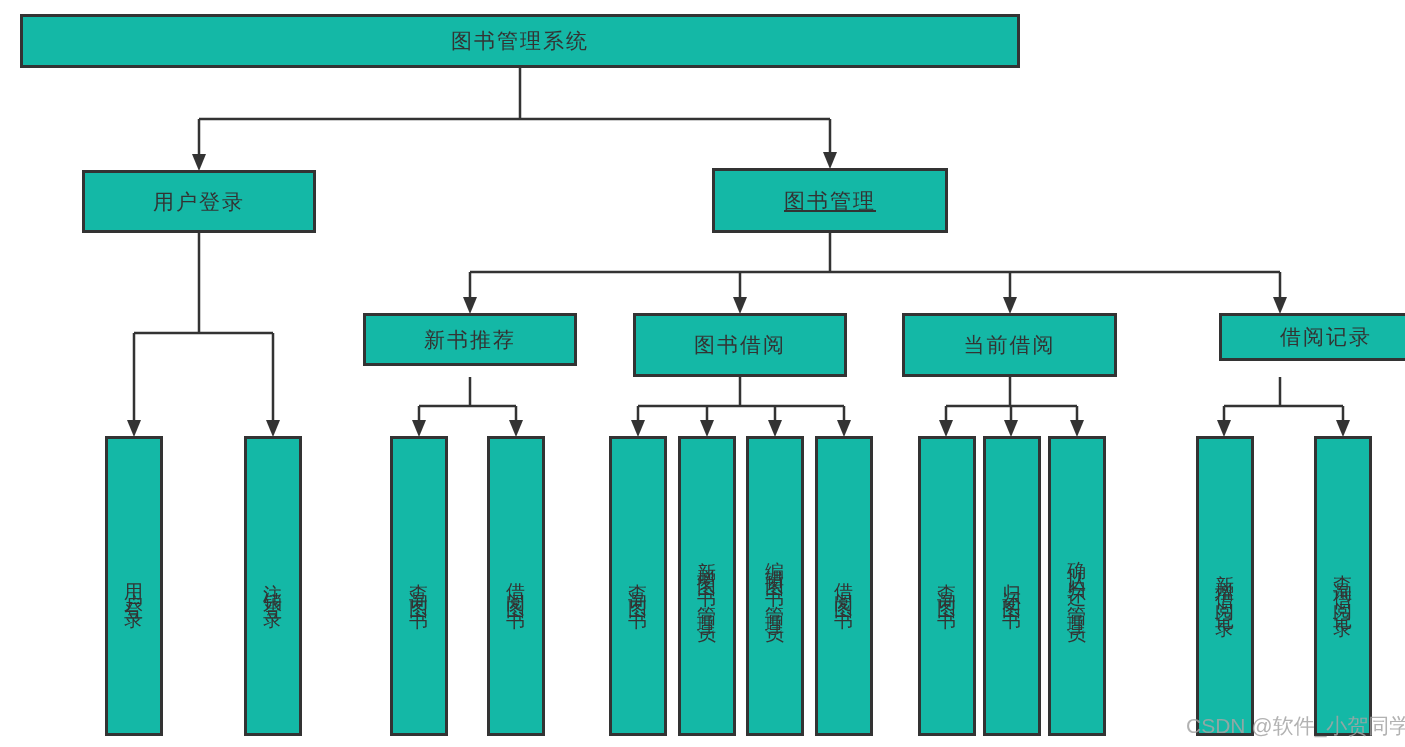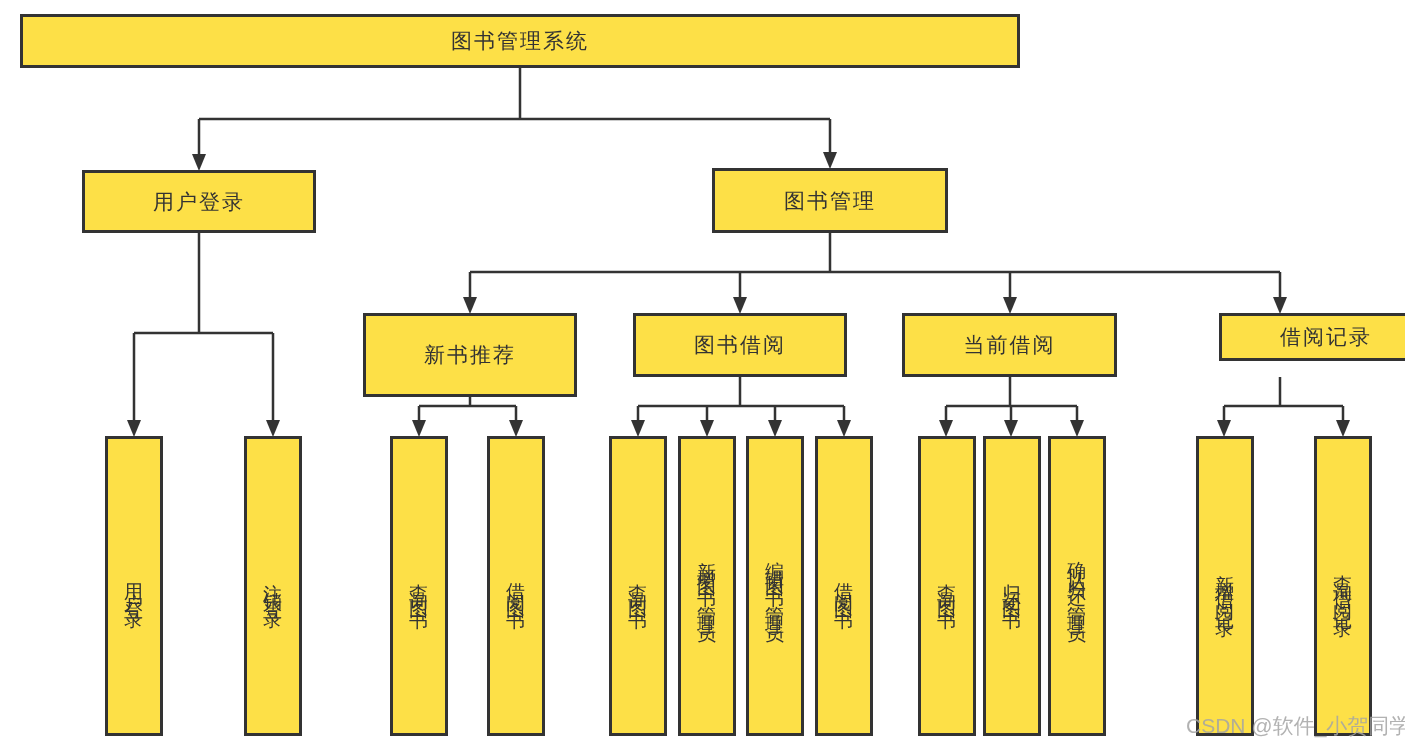--- a/index.html
+++ b/index.html
@@ -12,21 +12,21 @@
     font-family: "Liberation Sans", sans-serif;
     overflow: hidden;
   }
   svg.connectors {
     position: absolute;
     left: 0; top: 0;
     z-index: 0;
   }
   .box {
     position: absolute;
-    background: #fde047;
+    background: #14b8a6;
     border: 3px solid #333333;
     display: flex;
     align-items: center;
     justify-content: center;
     color: #333333;
     z-index: 1;
   }
   .hbox span {
     font-size: 21px;
     letter-spacing: 2px;
@@ -97,25 +97,25 @@
     </g>
   </svg>
 
   <div class="box hbox" style="left:20px; top:14px; width:1000px; height:54px;">
     <span>图书管理系统</span>
   </div>
 
   <div class="box hbox" style="left:82px; top:170px; width:234px; height:63px;">
     <span>用户登录</span>
   </div>
-  <div class="box hbox" style="left:712px; top:168px; width:236px; height:65px;">
+  <div class="box hbox" style="left:712px; top:168px; width:236px; height:65px;text-decoration:underline;">
     <span>图书管理</span>
   </div>
 
-  <div class="box hbox" style="left:363px; top:313px; width:214px; height:84px;">
+  <div class="box hbox" style="left:363px; top:313px; width:214px; height:53px;">
     <span>新书推荐</span>
   </div>
   <div class="box hbox" style="left:902px; top:313px; width:215px; height:64px;">
     <span>当前借阅</span>
   </div>
   <div class="box hbox" style="left:633px; top:313px; width:214px; height:64px;">
     <span>图书借阅</span>
   </div>
   <div class="box hbox" style="left:1219px; top:313px; width:214px; height:48px;">
     <span>借阅记录</span>

